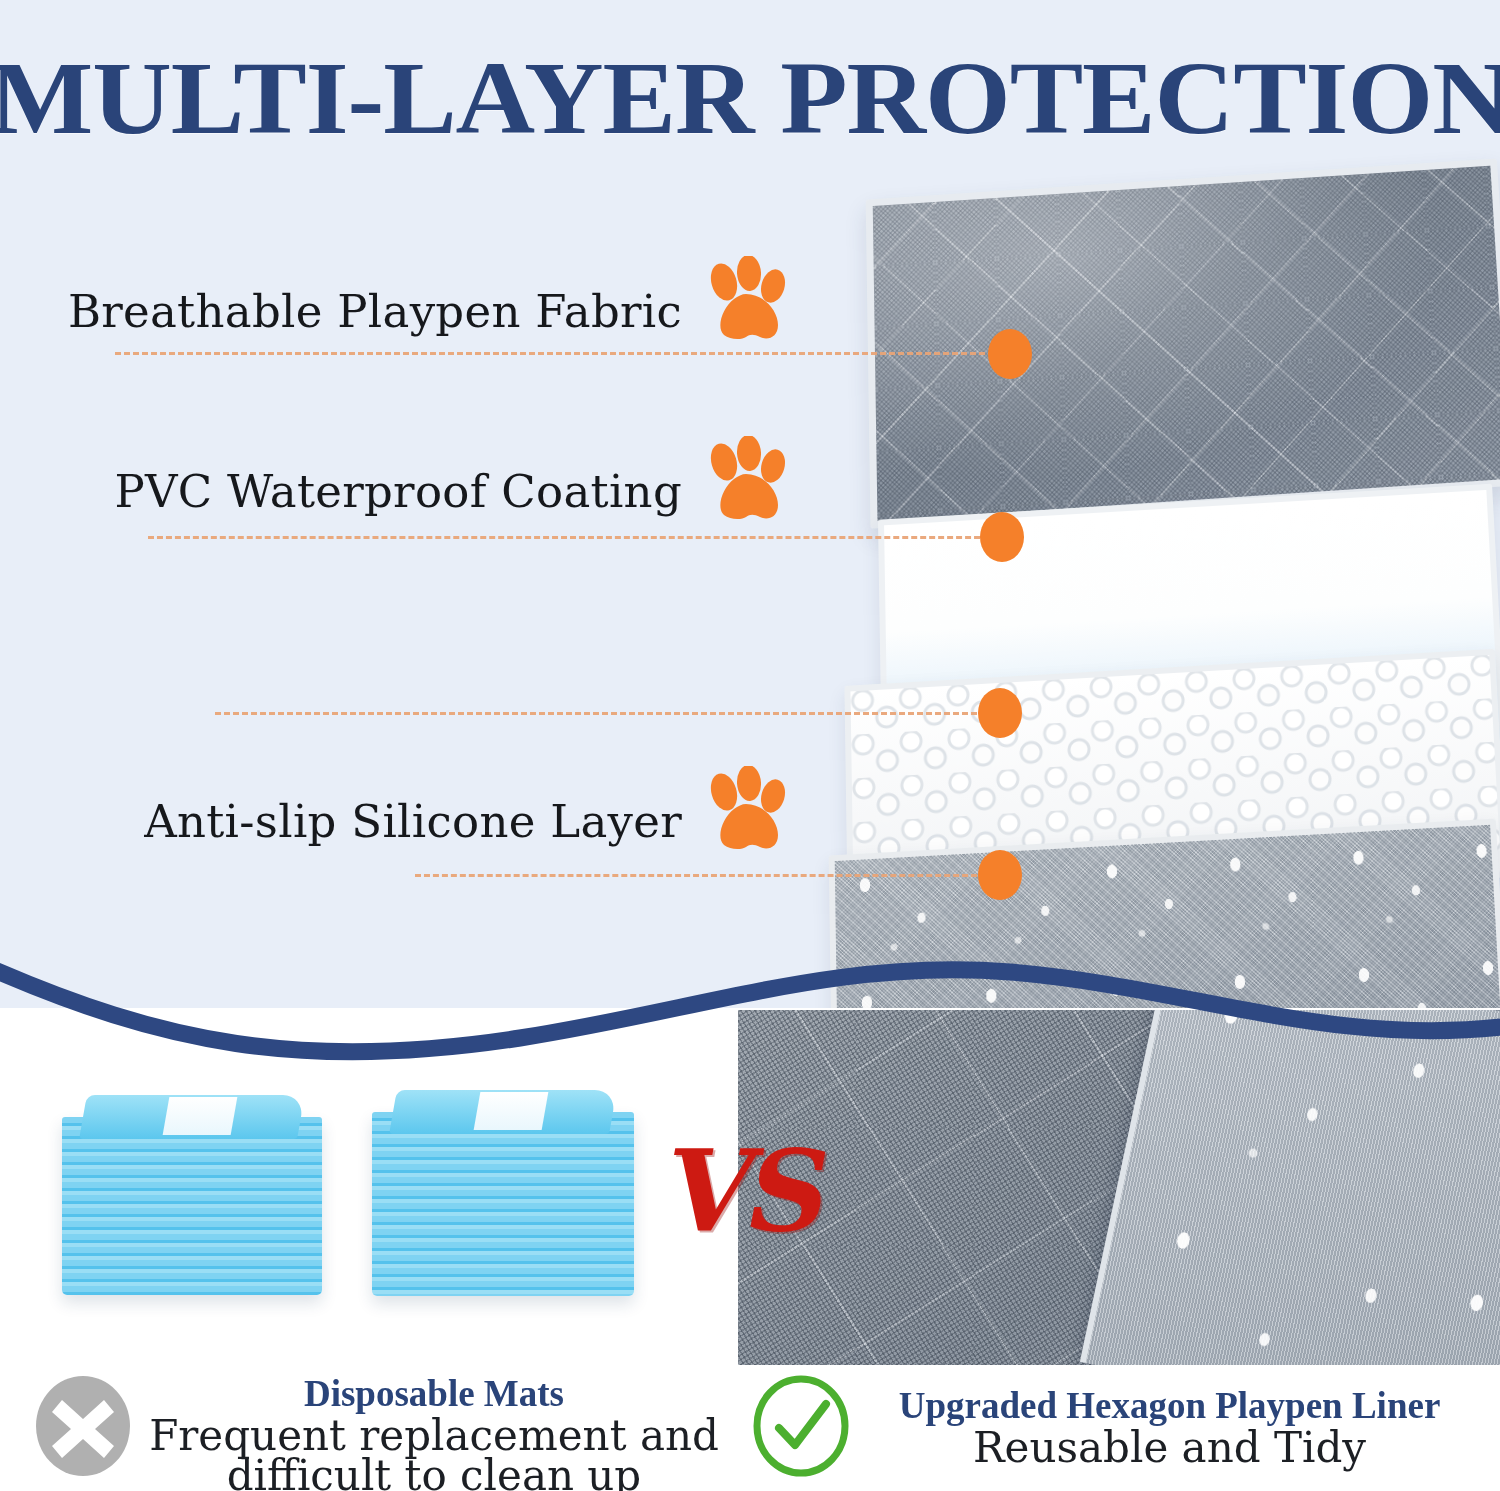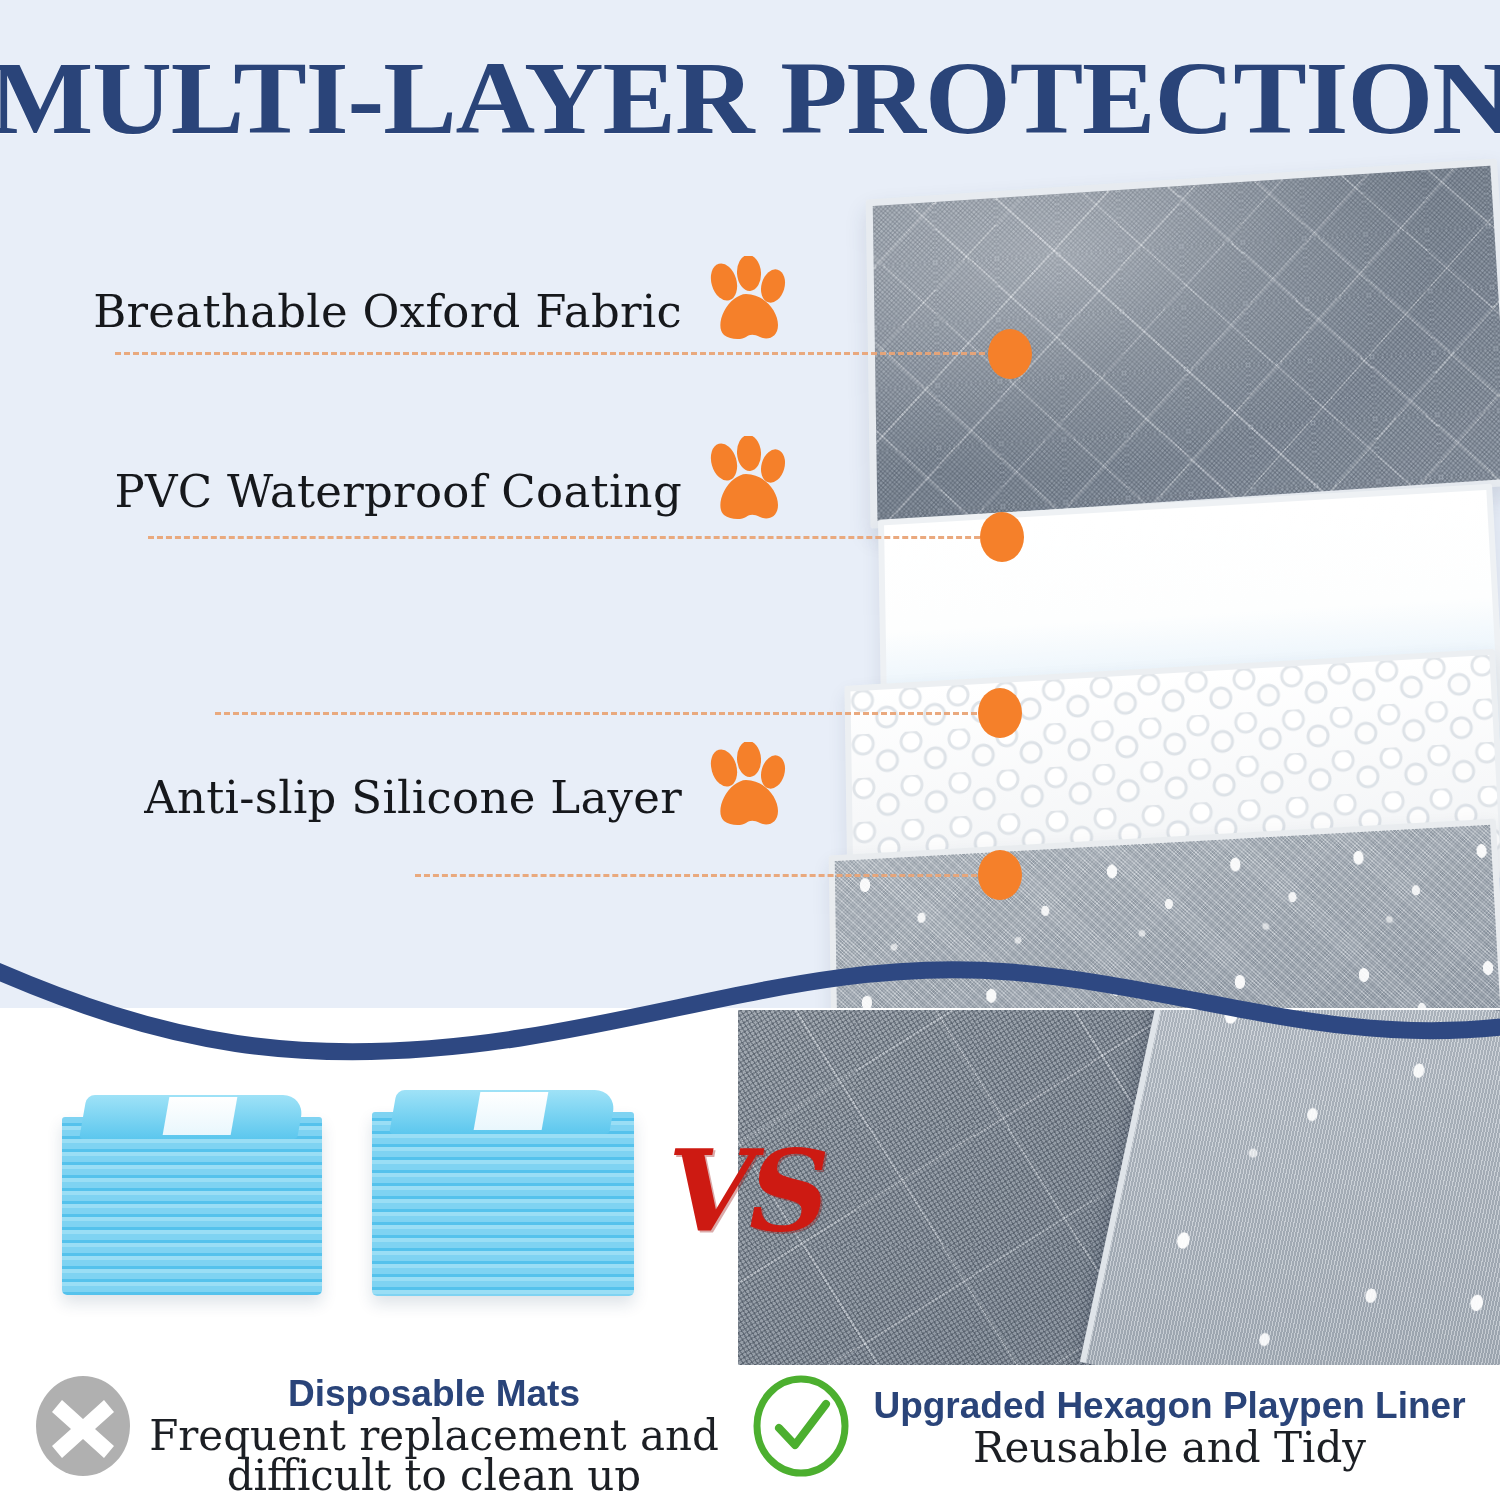--- a/index.html
+++ b/index.html
@@ -233,21 +233,21 @@
   }
 
   
   .wave { position: absolute; left: 0; top: 930px; width: 1500px; height: 180px; z-index: 5; }
 
   
   .caption-block { position: absolute; top: 1372px; height: 118px; }
   .badge-icon { position: absolute; left: 0; top: 2px; width: 98px; height: 104px; }
   .cap-texts { position: absolute; left: 110px; top: 0; text-align: center; }
   .cap-title {
-    font-family: Liberation Sans, sans-serif;
+    font-family: Liberation Serif, serif;
     font-weight: 700;
     font-size: 37px;
     color: #2a4479;
     line-height: 44px;
     white-space: nowrap;
   }
   .cap-sub {
     font-family: "DejaVu Serif", "Liberation Serif", serif;
     font-size: 42px;
     color: #1c1f24;
@@ -266,21 +266,21 @@
     </svg>
 
     <div class="sheet sheet-oxford"></div>
     <div class="sheet sheet-pvc"></div>
     <div class="sheet sheet-poly"></div>
     <div class="sheet sheet-silicone"></div>
 
     <div class="title">MULTI-LAYER PROTECTION</div>
 
     <div class="layer-row" style="left:0;top:258px;width:800px;">
-      <div class="layer-label">Breathable Oxford Fabric</div>
+      <div class="layer-label">Breathable Playpen Fabric</div>
       <svg class="paw" viewBox="0 0 88 90">
         <ellipse cx="22" cy="26" rx="12.5" ry="19" fill="#f5802a" transform="rotate(-16 22 26)"></ellipse>
         <ellipse cx="47" cy="17" rx="12" ry="18" fill="#f5802a" transform="rotate(-4 47 17)"></ellipse>
         <ellipse cx="71" cy="30" rx="11.5" ry="17" fill="#f5802a" transform="rotate(16 71 30)"></ellipse>
         <path d="M44 38 C62 38 76 55 76 69 C76 81 66 85 58 81 C52 78 48 78 44 81 C40 84 28 84 22 79 C14 72 20 52 32 43 C36 40 40 38 44 38 Z" fill="#f5802a"></path>
       </svg>
     </div>
     <div class="dash-line" style="left:115px;top:352px;width:897px;"></div>
     <div class="dot" style="left:988px;top:329px;"></div>
 
@@ -292,21 +292,21 @@
         <ellipse cx="71" cy="30" rx="11.5" ry="17" fill="#f5802a" transform="rotate(16 71 30)"></ellipse>
         <path d="M44 38 C62 38 76 55 76 69 C76 81 66 85 58 81 C52 78 48 78 44 81 C40 84 28 84 22 79 C14 72 20 52 32 43 C36 40 40 38 44 38 Z" fill="#f5802a"></path>
       </svg>
     </div>
     <div class="dash-line" style="left:148px;top:536px;width:850px;"></div>
     <div class="dot" style="left:980px;top:512px;"></div>
 
     <div class="dash-line" style="left:215px;top:712px;width:780px;"></div>
     <div class="dot" style="left:978px;top:688px;"></div>
 
-    <div class="layer-row" style="left:0;top:744px;width:800px;">
+    <div class="layer-row" style="left:0;top:768px;width:800px;">
       <div class="layer-label">Anti-slip Silicone Layer</div>
       <svg class="paw" viewBox="0 0 88 90">
         <ellipse cx="22" cy="26" rx="12.5" ry="19" fill="#f5802a" transform="rotate(-16 22 26)"></ellipse>
         <ellipse cx="47" cy="17" rx="12" ry="18" fill="#f5802a" transform="rotate(-4 47 17)"></ellipse>
         <ellipse cx="71" cy="30" rx="11.5" ry="17" fill="#f5802a" transform="rotate(16 71 30)"></ellipse>
         <path d="M44 38 C62 38 76 55 76 69 C76 81 66 85 58 81 C52 78 48 78 44 81 C40 84 28 84 22 79 C14 72 20 52 32 43 C36 40 40 38 44 38 Z" fill="#f5802a"></path>
       </svg>
     </div>
     <div class="dash-line" style="left:415px;top:874px;width:580px;"></div>
     <div class="dot" style="left:978px;top:850px;"></div>

